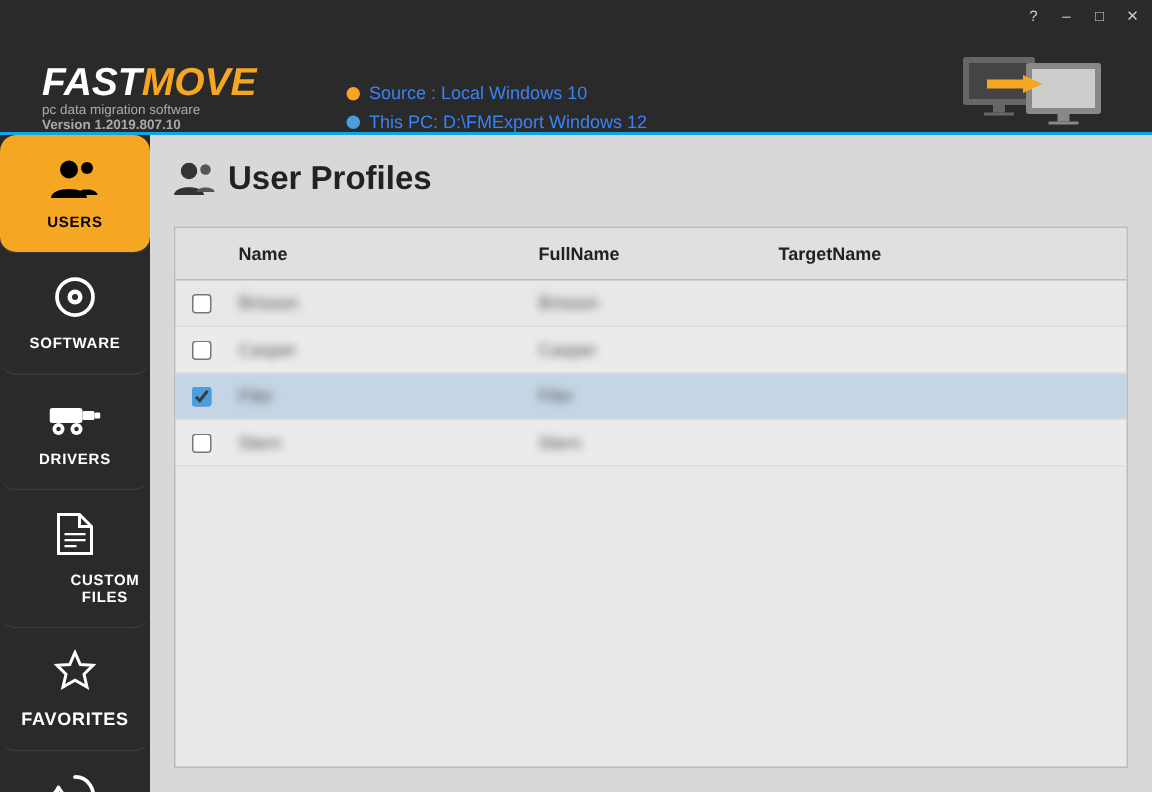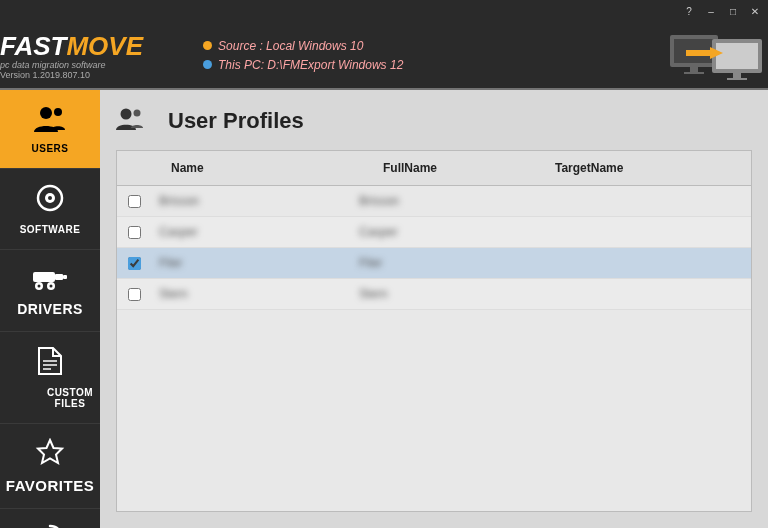--- a/index.html
+++ b/index.html
@@ -30,55 +30,54 @@
       color: #ccc;
       font-size: 10px;
       cursor: pointer;
     }
 
     
     .header {
       height: 68px;
       background: #2a2a2a;
       display: flex;
-      align-items: center;
-      padding: 0 0;
-      border-bottom: 2px solid #737373;
+      align-items: flex-end;
+      padding: 0 28px;
+      border-bottom: 2px solid #0ea5e9;
     }
     .logo-area {
       display: flex;
       flex-direction: column;
       margin-right: 40px;
     }
     .logo-fast { color: #fff; }
     .logo-move { color: #f5a623; }
     .logo-subtitle {
       color: #aaa;
       font-size: 9px;
       margin-top: -2px;
-      font-style: italic;
     }
     .logo-version {
       color: #aaa;
       font-size: 9px;
+      font-weight: bold;
     }
     .header-status {
       display: flex;
       flex-direction: column;
       gap: 5px;
       flex: 1;
       padding-left: 20px;
     }
     .status-item {
       display: flex;
       align-items: center;
       gap: 6px;
-      color: #fca5a5;
+      color: #3b82f6;
       font-size: 12px;
-      font-style: italic;
     }
     .dot {
       width: 9px;
       height: 9px;
       border-radius: 50%;
     }
     .dot-orange { background: #f5a623; }
     .dot-blue { background: #4a9edd; }
     .header-graphic {
       width: 100px;
@@ -105,20 +104,21 @@
       align-items: center;
       justify-content: flex-start;
       padding: 14px 8px;
       cursor: pointer;
       color: #fff;
       font-size: 10px;
       font-weight: bold;
       letter-spacing: 0.5px;
       gap: 6px;
       border-bottom: 1px solid #3a3a3a;
+      border-radius: 11px;
     }
     .sidebar-item.active {
       background: #f5a623;
       color: #000;
     }
     .sidebar-item.active .sidebar-icon { color: #000; }
     .sidebar-icon {
       font-size: 28px;
       color: #fff;
       line-height: 1;
@@ -132,22 +132,21 @@
     
     .content {
       flex: 1;
       background: #d8d8d8;
       display: flex;
       flex-direction: column;
       padding: 16px;
     }
     .page-title {
       display: flex;
-      align-items: center;
-      gap: 24px;
+      gap: 8px;
       margin-bottom: 14px;
     }
     .page-title-icon {
       font-size: 24px;
       color: #333;
     }
     .page-title-text {
       font-size: 22px;
       font-weight: bold;
       color: #222;
@@ -159,21 +158,20 @@
       border: 1px solid #bbb;
       flex: 1;
       overflow: auto;
     }
     .table-header {
       display: grid;
       grid-template-columns: 34px 200px 160px 140px 1fr;
       background: #e0e0e0;
       border-bottom: 1px solid #bbb;
       padding: 6px 0;
-      gap: 12px;
     }
     .th {
       font-size: 12px;
       font-weight: bold;
       color: #222;
       padding: 4px 8px;
     }
     .table-row {
       display: grid;
       grid-template-columns: 34px 200px 160px 140px 1fr;
@@ -281,21 +279,21 @@
         <svg width="34" height="26" viewBox="0 0 34 26" fill="none">
           <rect x="0" y="8" width="22" height="10" rx="2" fill="#fff"></rect>
           <rect x="22" y="10" width="8" height="6" rx="1" fill="#fff"></rect>
           <rect x="30" y="11" width="4" height="4" rx="1" fill="#fff"></rect>
           <circle cx="6" cy="22" r="4" fill="#fff"></circle>
           <circle cx="6" cy="22" r="1.5" fill="#2a2a2a"></circle>
           <circle cx="18" cy="22" r="4" fill="#fff"></circle>
           <circle cx="18" cy="22" r="1.5" fill="#2a2a2a"></circle>
         </svg>
       </div>
-      <span style="color:#fff;font-weight:bold;font-size:14px;">DRIVERS</span>
+      <span style="color:#fff;font-weight:bold;font-size:10px;">DRIVERS</span>
     </div>
 
     <div class="sidebar-item">
       <div class="sidebar-icon">
         <svg width="26" height="30" viewBox="0 0 26 30" fill="none">
           <path d="M2 2 L16 2 L24 10 L24 28 L2 28 Z" stroke="#fff" stroke-width="2" fill="none"></path>
           <path d="M16 2 L16 10 L24 10" stroke="#fff" stroke-width="2" fill="none"></path>
           <line x1="6" y1="15" x2="20" y2="15" stroke="#fff" stroke-width="1.5"></line>
           <line x1="6" y1="19" x2="20" y2="19" stroke="#fff" stroke-width="1.5"></line>
           <line x1="6" y1="23" x2="14" y2="23" stroke="#fff" stroke-width="1.5"></line>
@@ -303,21 +301,21 @@
       </div>
       <span style="color:#fff;font-weight:bold;font-size:10px;text-align:center;margin-left:40px;">CUSTOM FILES</span>
     </div>
 
     <div class="sidebar-item">
       <div class="sidebar-icon">
         <svg width="30" height="28" viewBox="0 0 30 28" fill="none">
           <path d="M15 2 L18.5 10 L27 10.5 L21 16.5 L23 25 L15 20.5 L7 25 L9 16.5 L3 10.5 L11.5 10 Z" stroke="#fff" stroke-width="2" fill="none"></path>
         </svg>
       </div>
-      <span style="color:#fff;font-weight:bold;font-size:15px;">FAVORITES</span>
+      <span style="color:#fff;font-weight:bold;font-size:12px;">FAVORITES</span>
     </div>
 
     <div class="sidebar-item">
       <div class="sidebar-icon">
         <svg width="30" height="30" viewBox="0 0 30 30" fill="none">
           <path d="M15 3 A12 12 0 0 1 26 20" stroke="#fff" stroke-width="2.5" fill="none" stroke-linecap="round"></path>
           <path d="M23 16 L26 20 L29 16" stroke="#fff" stroke-width="2" fill="none" stroke-linecap="round" stroke-linejoin="round"></path>
           <path d="M15 27 A12 12 0 0 1 4 10" stroke="#fff" stroke-width="2.5" fill="none" stroke-linecap="round"></path>
           <path d="M7 14 L4 10 L1 14" stroke="#fff" stroke-width="2" fill="none" stroke-linecap="round" stroke-linejoin="round"></path>
         </svg>

